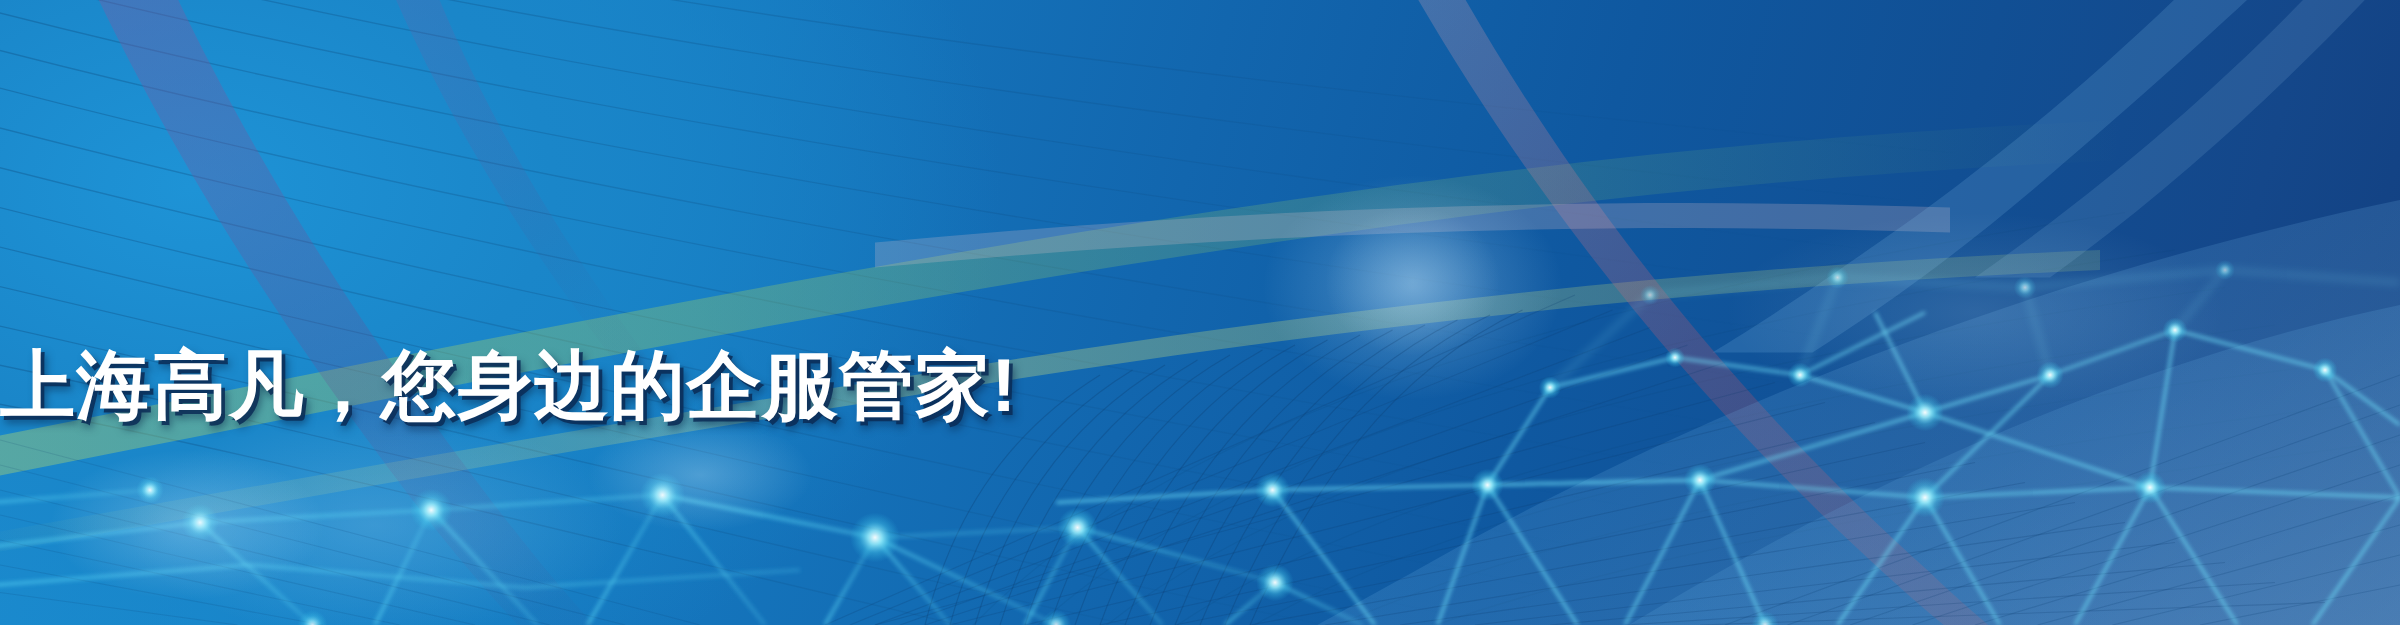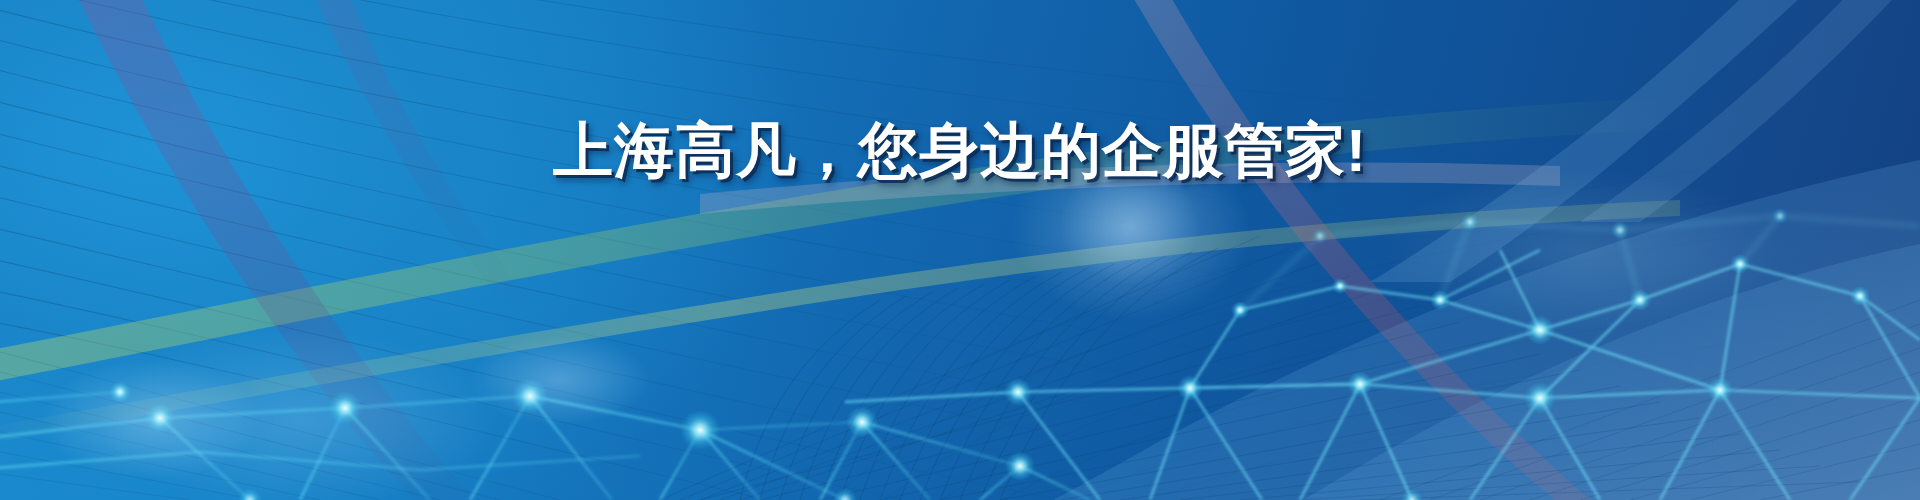--- a/index.html
+++ b/index.html
@@ -35,21 +35,21 @@
   .layer-ribbons  { z-index:3; }
   .layer-swoosh   { z-index:4; }
   .layer-mesh     { z-index:5; }
   .layer-net      { z-index:6; }
   .layer-glow     { z-index:7; pointer-events:none; }
 
   
   .content {
     position:absolute; z-index:20;
     left:0; top:0; width:100%; height:100%;
-    display:flex; flex-direction:column;
+    display:flex; flex-direction:row;
     align-items:center; justify-content:flex-start;
     text-align:center;
   }
 
   .headline {
     margin-top:119px;
     font-size:60px;
     font-weight:bold;
     letter-spacing:1px;
     color:#ffffff;

